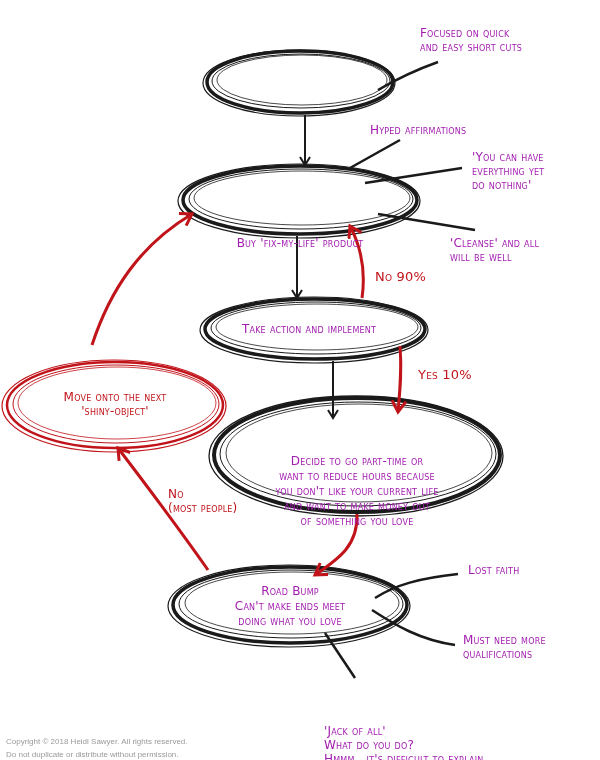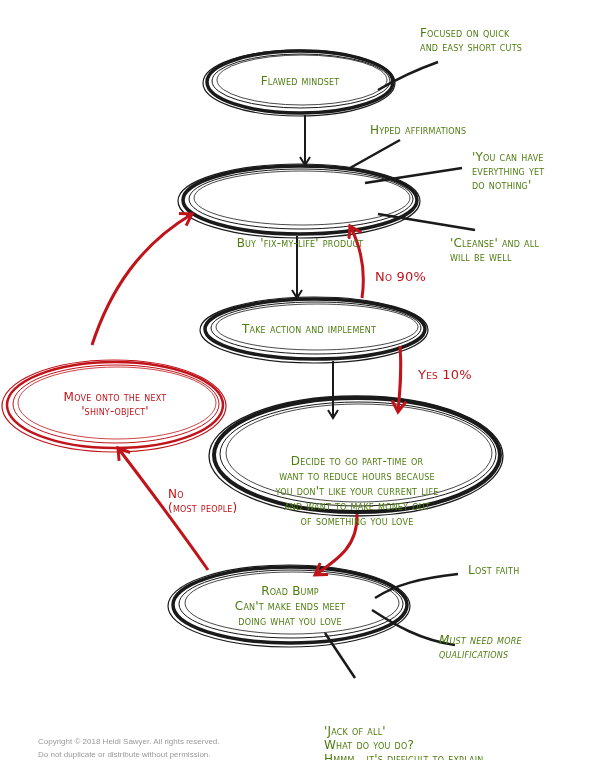--- a/index.html
+++ b/index.html
@@ -3,34 +3,33 @@
 <meta charset="utf-8">
 <style>
   html, body { margin:0; padding:0; background:#ffffff; }
   body { width:600px; height:760px; position:relative; overflow:hidden; }
   #stage { position:absolute; left:0; top:0; width:600px; height:760px; }
   svg { position:absolute; left:0; top:0; }
   .lbl {
     position:absolute;
     font-family:"DejaVu Sans", sans-serif;
     font-variant: small-caps;
-    color:#4d7c0f;
+    color:#a21caf;
     font-size:12px;
     line-height:14px;
     white-space:pre-line;
     letter-spacing:0.2px;
   }
   .node-text { text-align:center; }
   .red { color:#c0141a; }
   .copyright {
     position:absolute; left:6px; top:735px;
     font-family:"Liberation Sans", sans-serif;
     font-size:8px; line-height:13px; color:#9a9a9a;
     white-space:pre-line;
-    margin-left:32px;
   }
 </style>
 </head>
 <body>
 
 <div id="stage">
   <svg width="600" height="760" viewBox="0 0 600 760">
     <defs>
       <marker id="arrBlack" markerWidth="12" markerHeight="12" refX="9" refY="6" orient="auto" markerUnits="userSpaceOnUse">
         <path d="M1,1 L9,6 L1,11" fill="none" stroke="#1a1a1a" stroke-width="2"></path>
@@ -94,21 +93,20 @@
 
     <path d="M378,90 C395,80 410,72 438,62" stroke="#1a1a1a" stroke-width="2.5" fill="none"></path>
     <path d="M350,168 L400,140" stroke="#1a1a1a" stroke-width="2.5" fill="none"></path>
     <path d="M365,183 L462,168" stroke="#1a1a1a" stroke-width="2.5" fill="none"></path>
     <path d="M378,214 L475,230" stroke="#1a1a1a" stroke-width="2.5" fill="none"></path>
     <path d="M375,598 C395,585 420,578 458,574" stroke="#1a1a1a" stroke-width="2.5" fill="none"></path>
     <path d="M372,610 C395,625 420,640 455,645" stroke="#1a1a1a" stroke-width="2.5" fill="none"></path>
     <path d="M325,633 L355,678" stroke="#1a1a1a" stroke-width="2.5" fill="none"></path>
   </svg>
 
-  <div class="lbl node-text" style="left:210px; top:74px; width:180px;">Flawed mindset</div>
   <div class="lbl node-text" style="left:190px; top:193px; width:220px;margin-top:43px;">Buy 'fix-my-life' product</div>
   <div class="lbl node-text" style="left:204px; top:322px; width:210px;">Take action and implement</div>
   <div class="lbl node-text" style="left:222px; top:418px; width:270px; line-height:15px;margin-top:36px;">Decide to go part-time or
 want to reduce hours because
 you don't like your current life
 and want to make money out
 of something you love</div>
   <div class="lbl node-text" style="left:190px; top:584px; width:200px; line-height:15px;">Road Bump
 Can't make ends meet
 doing what you love</div>
@@ -117,21 +115,21 @@
 
   <div class="lbl" style="left:420px; top:26px;">Focused on quick
 and easy short cuts</div>
   <div class="lbl" style="left:370px; top:123px;">Hyped affirmations</div>
   <div class="lbl" style="left:472px; top:150px;">'You can have
 everything yet
 do nothing'</div>
   <div class="lbl" style="left:450px; top:236px;">'Cleanse' and all
 will be well</div>
   <div class="lbl" style="left:468px; top:563px;">Lost faith</div>
-  <div class="lbl" style="left:439px; top:633px;font-style:italic;">Must need more
+  <div class="lbl" style="left:463px; top:633px;">Must need more
 qualifications</div>
   <div class="lbl" style="left:324px; top:724px;">'Jack of all'
 What do you do?
 Hmmm.. it's difficult to explain</div>
 
   <div class="lbl red" style="left:375px; top:270px; font-size:13px;">No 90%</div>
   <div class="lbl red" style="left:418px; top:368px; font-size:13px;">Yes 10%</div>
   <div class="lbl red" style="left:168px; top:487px;">No
 (most people)</div>
 

